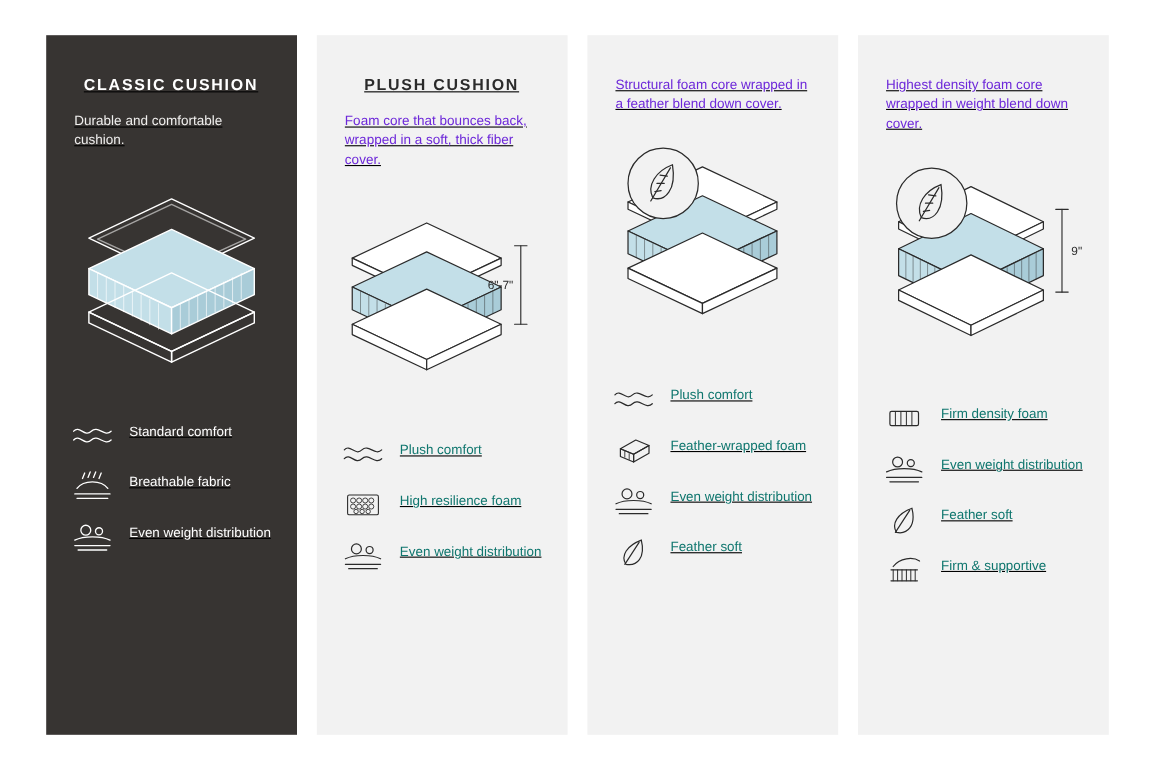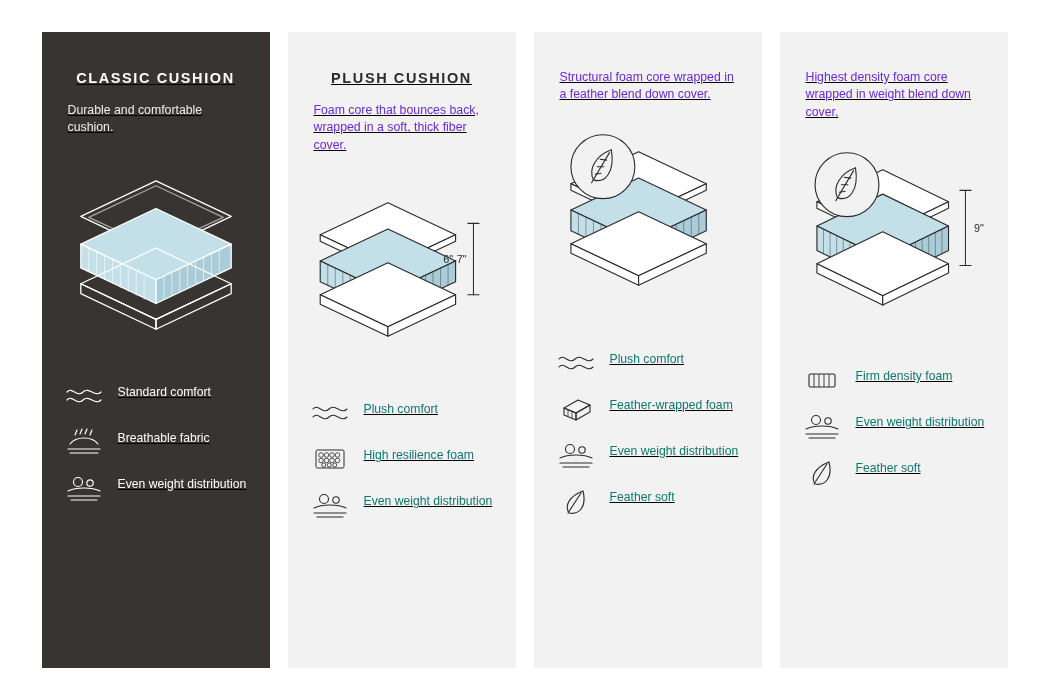--- a/index.html
+++ b/index.html
@@ -456,16 +456,27 @@
       </div>
       <div class="feature">
         <span class="fico">
           <svg width="40" height="28" viewBox="0 0 40 28" fill="none" stroke="#2b2b2b" stroke-width="1.1" stroke-linecap="round">
             <path d="M27 4 C14 9, 8 18, 13 26 C23 28, 31 20, 27 4 Z"></path>
             <path d="M25 6 L12 26"></path>
           </svg>
         </span>
         <span class="ftext">Feather soft</span>
       </div>
+      <div class="feature">
+        <span class="fico">
+          <svg width="40" height="28" viewBox="0 0 40 28" fill="none" stroke="#2b2b2b" stroke-width="1.1" stroke-linecap="round">
+            <path d="M10 11 C16 3, 28 2, 34 6"></path>
+            <path d="M8 14 L32 14"></path>
+            <path d="M10 14 L10 24 M14 14 L14 24 M18 14 L18 24 M22 14 L22 24 M26 14 L26 24 M30 14 L30 24" stroke-width="0.9"></path>
+            <path d="M8 24 L32 24"></path>
+          </svg>
+        </span>
+        <span class="ftext">Firm &amp; supportive</span>
+      </div>
     </div>
   </div>
 
 </div>
 
 </body></html>

